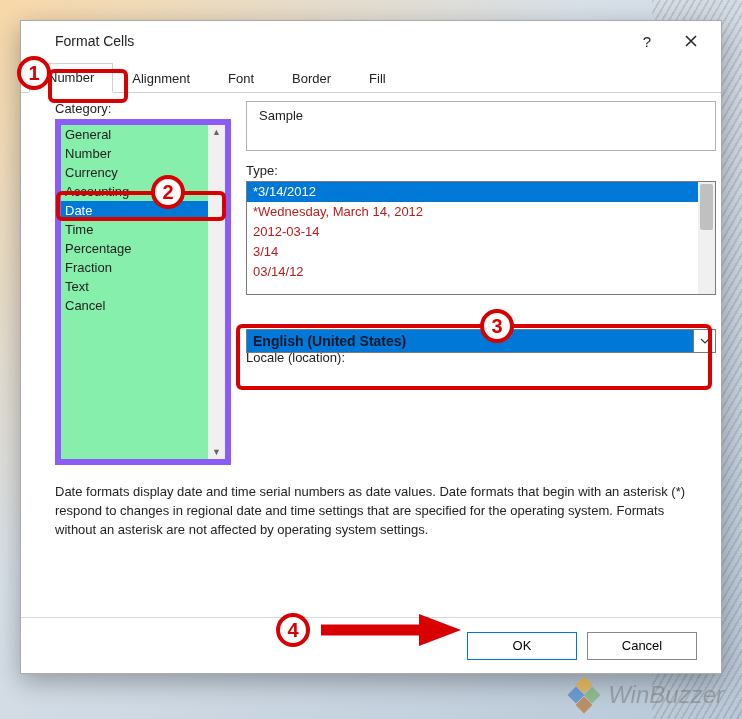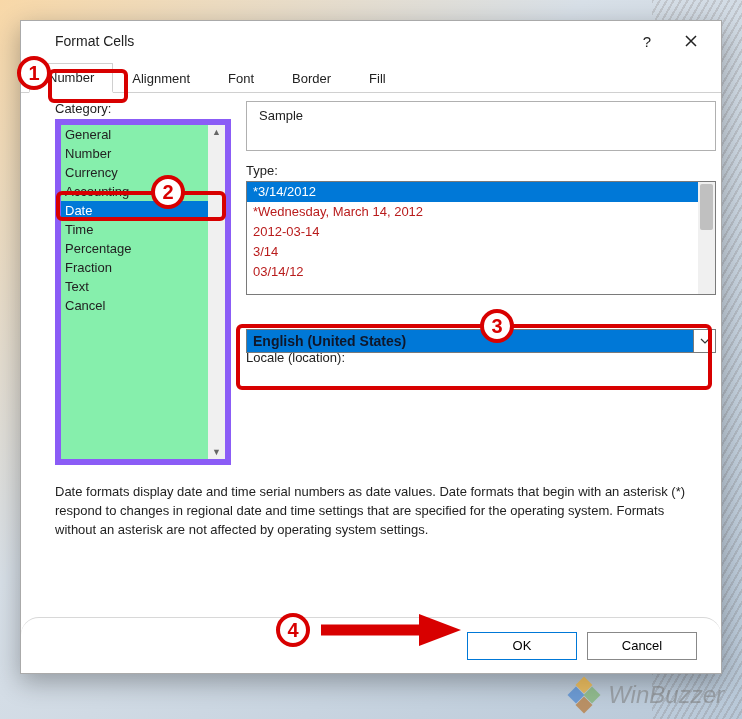--- a/index.html
+++ b/index.html
@@ -33,21 +33,21 @@
   .type-item { padding: 1px 6px; color: #b91c1c; cursor: pointer; line-height: 18px; }
   .type-item.selected { background: #0078d7; color: #fff; }
   .type-scroll { position: absolute; right: 0; top: 0; bottom: 0; width: 17px; background: #f0f0f0; }
   .type-scroll-thumb { position: absolute; top: 2px; right: 2px; width: 13px; height: 46px; background: #c0c0c0; border-radius: 2px; }
   .locale-label { position: absolute; left: 225px; top: 217px; margin-top: 40px; }
   .locale-combo { position: absolute; left: 225px; top: 236px; width: 470px; height: 24px; border: 1px solid #7a7a7a; background: #0078d7; display: flex; align-items: center; }
   .locale-value { flex: 1; padding: 0 6px; font-size: 14px; color: #0f172a; font-weight: bold; }
   .locale-caret { width: 22px; height: 100%; background: #fff; border-left: 1px solid #7a7a7a; display: flex; align-items: center; justify-content: center; }
   .locale-caret svg { width: 10px; height: 6px; }
   .desc { position: absolute; left: 34px; top: 390px; right: 24px; font-size: 13px; color: #222; line-height: 1.45; }
-  .footer { height: 56px; border-top: 1px solid #d8d8d8; display: flex; align-items: center; justify-content: flex-end; gap: 10px; padding: 0 24px; border-radius: 18px; }
+  .footer { height: 56px; border-top: 1px solid #d8d8d8; display: flex; align-items: center; justify-content: flex-end; gap: 10px; padding: 0 24px; }
   .btn { width: 110px; height: 28px; border: 1px solid #888; background: #fff; font-size: 13px; display: flex; align-items: center; justify-content: center; cursor: pointer; }
   .btn.primary { border: 1px solid #0078d7; }
   
   .callout { position: absolute; border: 4px solid #d80000; border-radius: 6px; pointer-events: none; }
   .num-badge { position: absolute; width: 34px; height: 34px; border-radius: 50%; background: #fff; border: 4px solid #d80000; color: #d80000; font-weight: bold; font-size: 20px; display: flex; align-items: center; justify-content: center; pointer-events: none; }
   .arrow { position: absolute; pointer-events: none; }
   .wb-logo { position: absolute; right: 18px; bottom: 8px; display: flex; align-items: center; gap: 8px; opacity: 0.55; font-size: 24px; color: #7a7a7a; font-style: italic; }
   .wb-cubes { width: 32px; height: 32px; position: relative; }
   .cube { position: absolute; width: 12px; height: 12px; transform: rotate(45deg); }
 </style>

